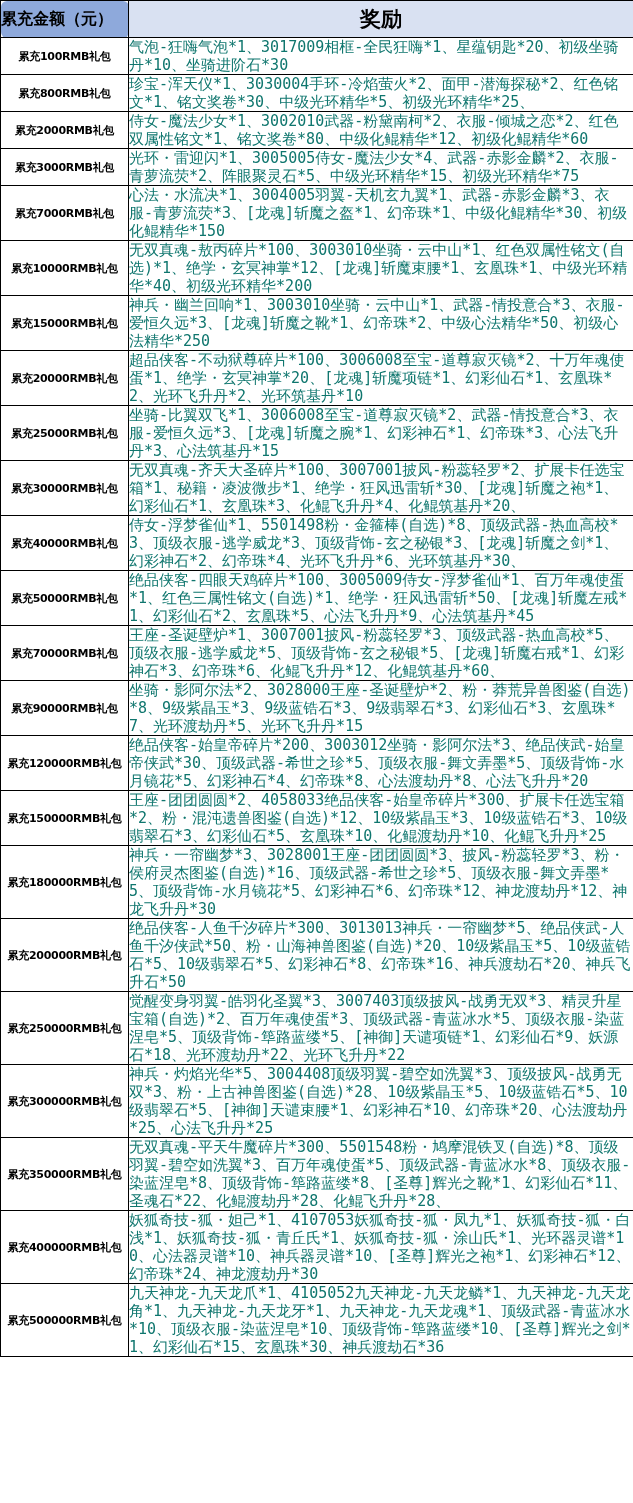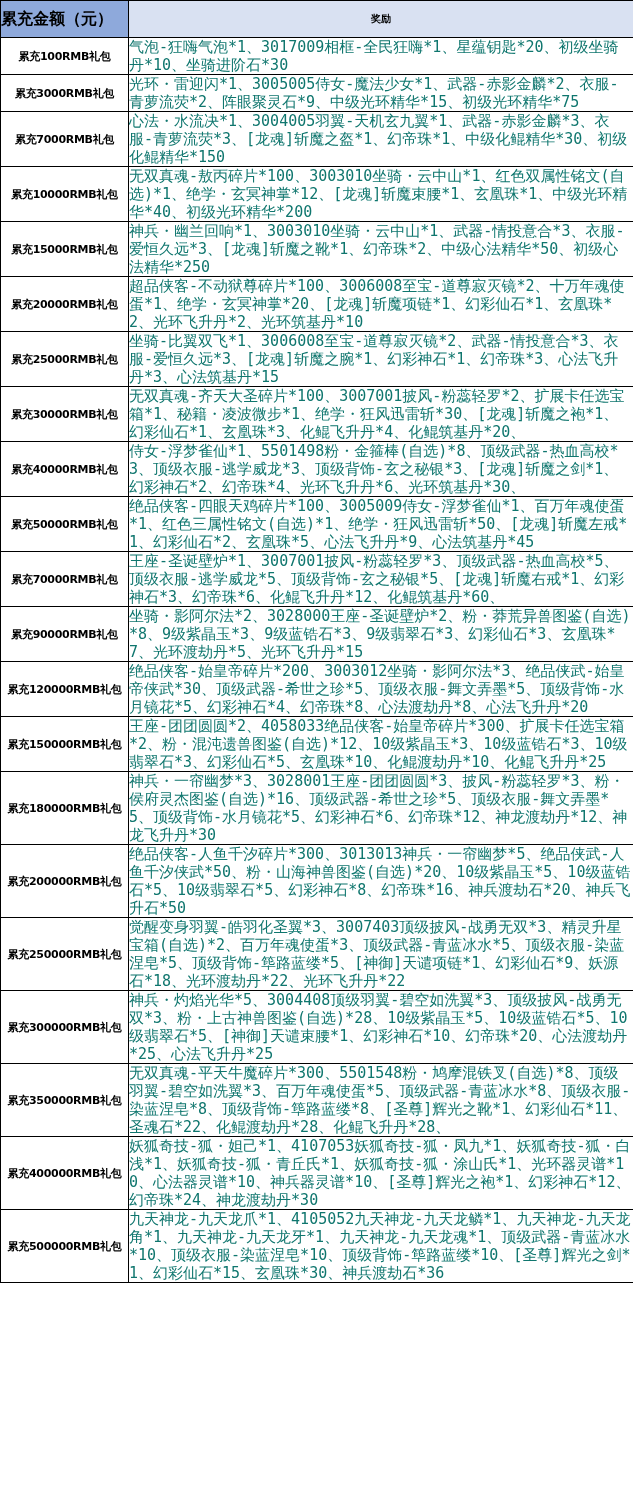--- a/index.html
+++ b/index.html
@@ -19,27 +19,28 @@
   th.h-amount {
     background: #8EA9DB;
     height: 37px;
     font-family: "DejaVu Sans", sans-serif;
     font-weight: bold;
     font-size: 16px;
     color: #000;
     text-align: left;
     padding-left: 3px;
     white-space: nowrap;
+    border-radius: 6px;
   }
   th.h-reward {
     background: #D9E1F2;
     height: 27px;
     font-family: Liberation Mono, monospace;
     font-weight: bold;
-    font-size: 10px;
+    font-size: 21px;
     color: #000;
     text-align: center;
   }
   td.amount {
     font-family: "DejaVu Sans", sans-serif;
     font-weight: bold;
     font-size: 11px;
     color: #000;
     text-align: center;
     vertical-align: middle;
@@ -74,22 +75,30 @@
       <th class="h-amount">累充金额（元）</th>
       <th class="h-reward">奖励</th>
     </tr>
   </thead>
   <tbody id="rows">
       <tr class="l2">
         <td class="amount">累充100RMB礼包</td>
         <td class="reward">气泡-狂嗨气泡*1、3017009相框-全民狂嗨*1、星蕴钥匙*20、初级坐骑丹*10、坐骑进阶石*30</td>
       </tr>
       <tr class="l2">
+        <td class="amount">累充800RMB礼包</td>
+        <td class="reward">珍宝-浑天仪*1、3030004手环-冷焰萤火*2、面甲-潜海探秘*2、红色铭文*1、铭文奖卷*30、中级光环精华*5、初级光环精华*25、</td>
+      </tr>
+      <tr class="l2">
+        <td class="amount">累充2000RMB礼包</td>
+        <td class="reward">侍女-魔法少女*1、3002010武器-粉黛南柯*2、衣服-倾城之恋*2、红色双属性铭文*1、铭文奖卷*80、中级化鲲精华*12、初级化鲲精华*60</td>
+      </tr>
+      <tr class="l2">
         <td class="amount">累充3000RMB礼包</td>
-        <td class="reward">光环・雷迎闪*1、3005005侍女-魔法少女*1、武器-赤影金麟*2、衣服-青萝流荧*2、阵眼聚灵石*9、中级光环精华*15、初级光环精华*75</td>
+        <td class="reward">光环・雷迎闪*1、3005005侍女-魔法少女*4、武器-赤影金麟*2、衣服-青萝流荧*2、阵眼聚灵石*5、中级光环精华*15、初级光环精华*75</td>
       </tr>
       <tr class="l3">
         <td class="amount">累充7000RMB礼包</td>
         <td class="reward">心法・水流决*1、3004005羽翼-天机玄九翼*1、武器-赤影金麟*3、衣服-青萝流荧*3、[龙魂]斩魔之盔*1、幻帝珠*1、中级化鲲精华*30、初级化鲲精华*150</td>
       </tr>
       <tr class="l3">
         <td class="amount">累充10000RMB礼包</td>
         <td class="reward">无双真魂-敖丙碎片*100、3003010坐骑・云中山*1、红色双属性铭文(自选)*1、绝学・玄冥神掌*12、[龙魂]斩魔束腰*1、玄凰珠*1、中级光环精华*40、初级光环精华*200</td>
       </tr>
       <tr class="l3">

